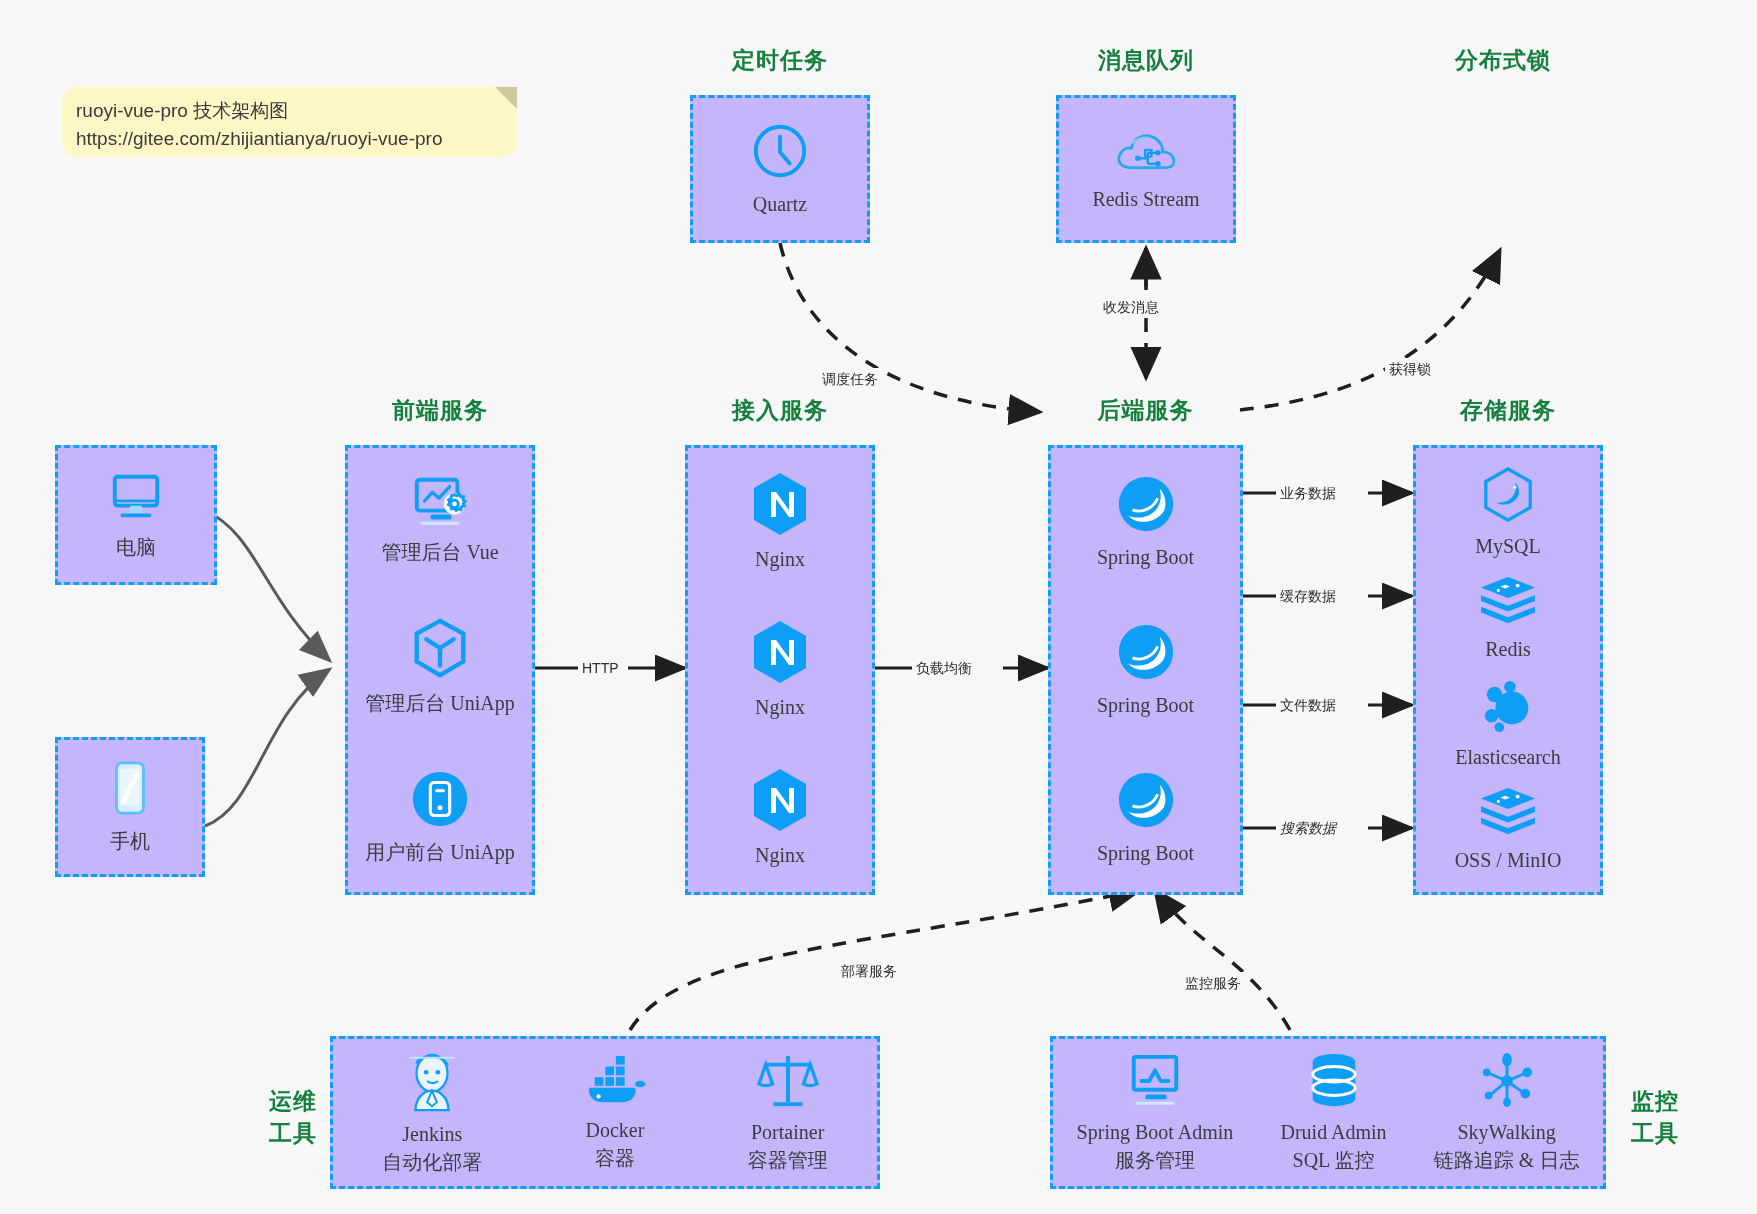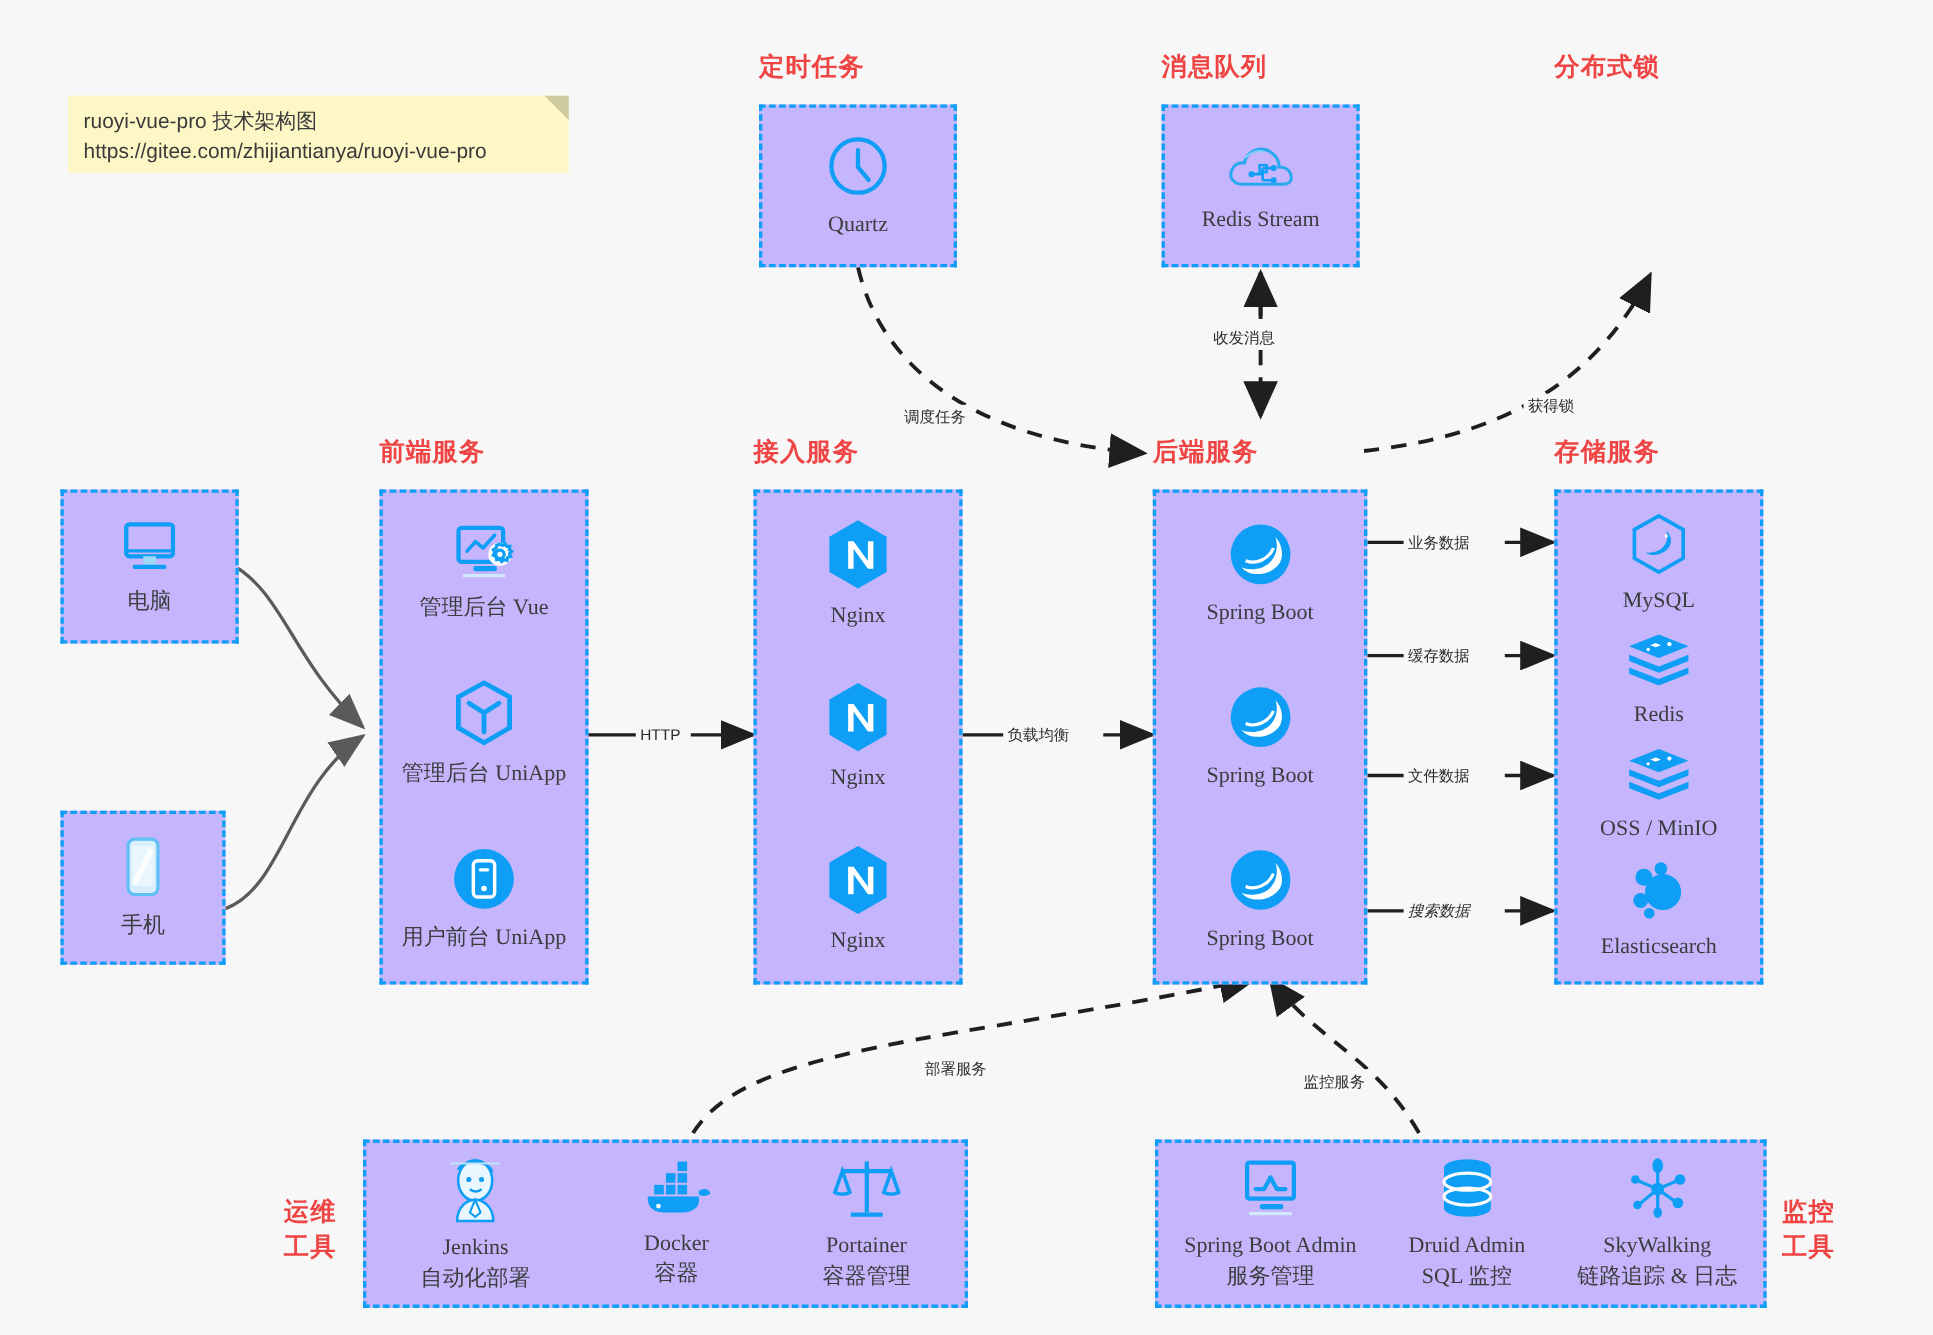--- a/index.html
+++ b/index.html
@@ -11,31 +11,32 @@
   }
   #canvas { position: relative; width: 1757px; height: 1214px; }
 
   svg.edges { position: absolute; left: 0; top: 0; width: 1757px; height: 1214px; pointer-events: none; }
 
   
   .note {
     position: absolute; left: 62px; top: 87px; width: 455px; height: 70px;
     background: #fdf7c6; color: #3a3a3a; font-size: 19px; line-height: 28px;
     padding: 10px 4px 0 14px;
+    border-radius: 15px;
   }
   .note .fold {
     position: absolute; right: 0; top: 0; width: 0; height: 0;
     border-left: 22px solid transparent; border-top: 22px solid #cfc9a0;
   }
   .note-line { white-space: nowrap; }
 
   
   .gtitle {
-    position: absolute; color: #ef4444; font-weight: bold; font-size: 23px;
-    letter-spacing: 1px; text-align: left; white-space: nowrap;
+    position: absolute; color: #15803d; font-weight: bold; font-size: 23px;
+    letter-spacing: 1px; text-align: center; white-space: nowrap;
   }
   .gtitle.vert { line-height: 32px; }
 
   
   .box {
     position: absolute; border: 3px dashed #0e9ef5; background: #c4b5fd; font-family: Liberation Serif, serif;
   }
   .cellcol { display: flex; flex-direction: column; align-items: center; justify-content: space-around; height: 100%; }
   .cellrow { display: flex; flex-direction: row; align-items: center; justify-content: space-around; height: 100%; }
 
@@ -279,39 +280,39 @@
           <path d="M30 2 L58 13 L30 24 L2 13 Z" fill="#0e9ef5"></path>
           <path d="M2 21 L30 32 L58 21 L58 27 L30 38 L2 27 Z" fill="#0e9ef5"></path>
           <path d="M2 33 L30 44 L58 33 L58 39 L30 50 L2 39 Z" fill="#0e9ef5"></path>
           <path d="M22 12 l5-2 5 2 -5 2z" fill="#ffffff"></path>
           <circle cx="40" cy="11" r="2" fill="#ffffff"></circle>
           <circle cx="20" cy="16" r="1.6" fill="#ffffff"></circle>
         </svg>
         <div class="lbl">Redis</div>
       </div>
       <div class="node">
+        <svg class="icon" width="56" height="56" viewBox="0 0 58 58">
+          <circle cx="33" cy="30" r="17" fill="#0e9ef5"></circle>
+          <circle cx="15" cy="16" r="8" fill="#0e9ef5"></circle>
+          <circle cx="12" cy="38" r="7" fill="#0e9ef5"></circle>
+          <circle cx="31" cy="8" r="6" fill="#0e9ef5"></circle>
+          <circle cx="20" cy="50" r="5" fill="#0e9ef5"></circle>
+        </svg>
+        <div class="lbl">Elasticsearch</div>
+      </div>
+      <div class="node">
         <svg class="icon" width="58" height="52" viewBox="0 0 60 54">
           <path d="M30 2 L58 13 L30 24 L2 13 Z" fill="#0e9ef5"></path>
           <path d="M2 21 L30 32 L58 21 L58 27 L30 38 L2 27 Z" fill="#0e9ef5"></path>
           <path d="M2 33 L30 44 L58 33 L58 39 L30 50 L2 39 Z" fill="#0e9ef5"></path>
           <path d="M22 12 l5-2 5 2 -5 2z" fill="#ffffff"></path>
           <circle cx="40" cy="11" r="2" fill="#ffffff"></circle>
           <circle cx="20" cy="16" r="1.6" fill="#ffffff"></circle>
         </svg>
         <div class="lbl">OSS / MinIO</div>
-      </div>
-      <div class="node">
-        <svg class="icon" width="56" height="56" viewBox="0 0 58 58">
-          <circle cx="33" cy="30" r="17" fill="#0e9ef5"></circle>
-          <circle cx="15" cy="16" r="8" fill="#0e9ef5"></circle>
-          <circle cx="12" cy="38" r="7" fill="#0e9ef5"></circle>
-          <circle cx="31" cy="8" r="6" fill="#0e9ef5"></circle>
-          <circle cx="20" cy="50" r="5" fill="#0e9ef5"></circle>
-        </svg>
-        <div class="lbl">Elasticsearch</div>
       </div>
     </div>
   </div>
 
   <div class="gtitle vert" style="left:258px; top:1085px; width:70px;">
     <div>运维</div>
     <div>工具</div>
   </div>
   <div class="box" style="left:330px; top:1036px; width:550px; height:153px;">
     <div class="cellrow">

